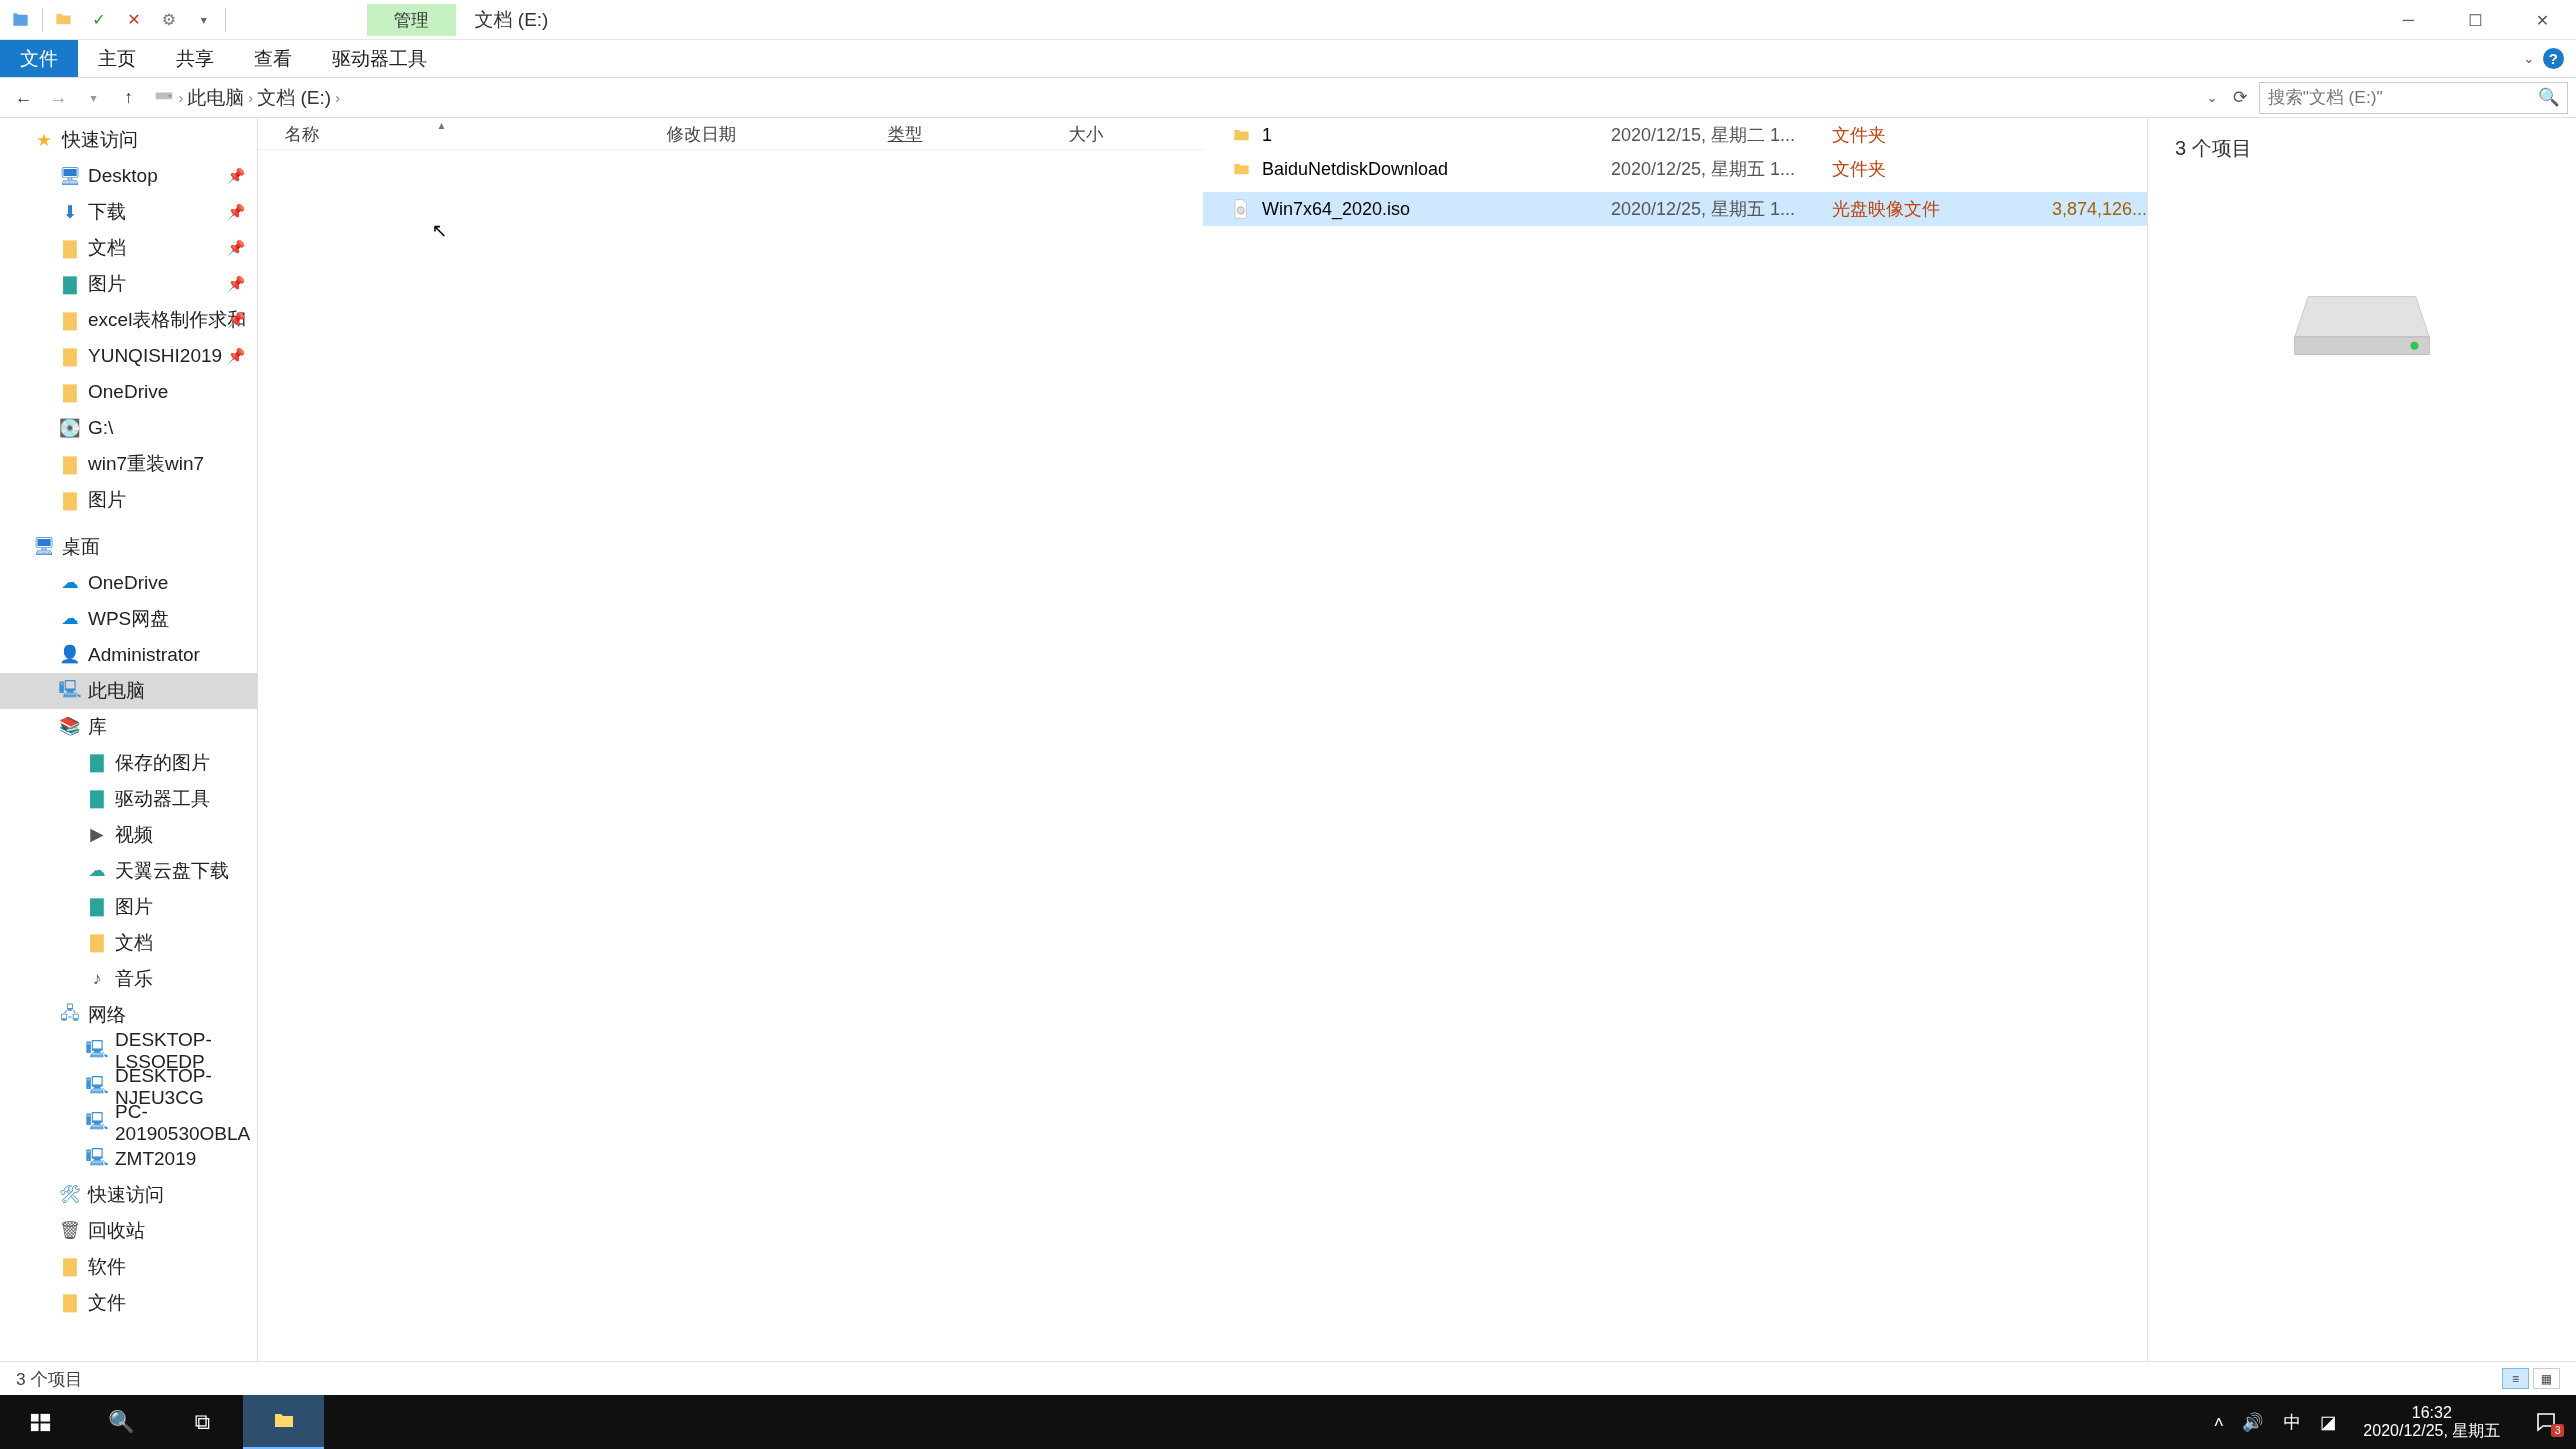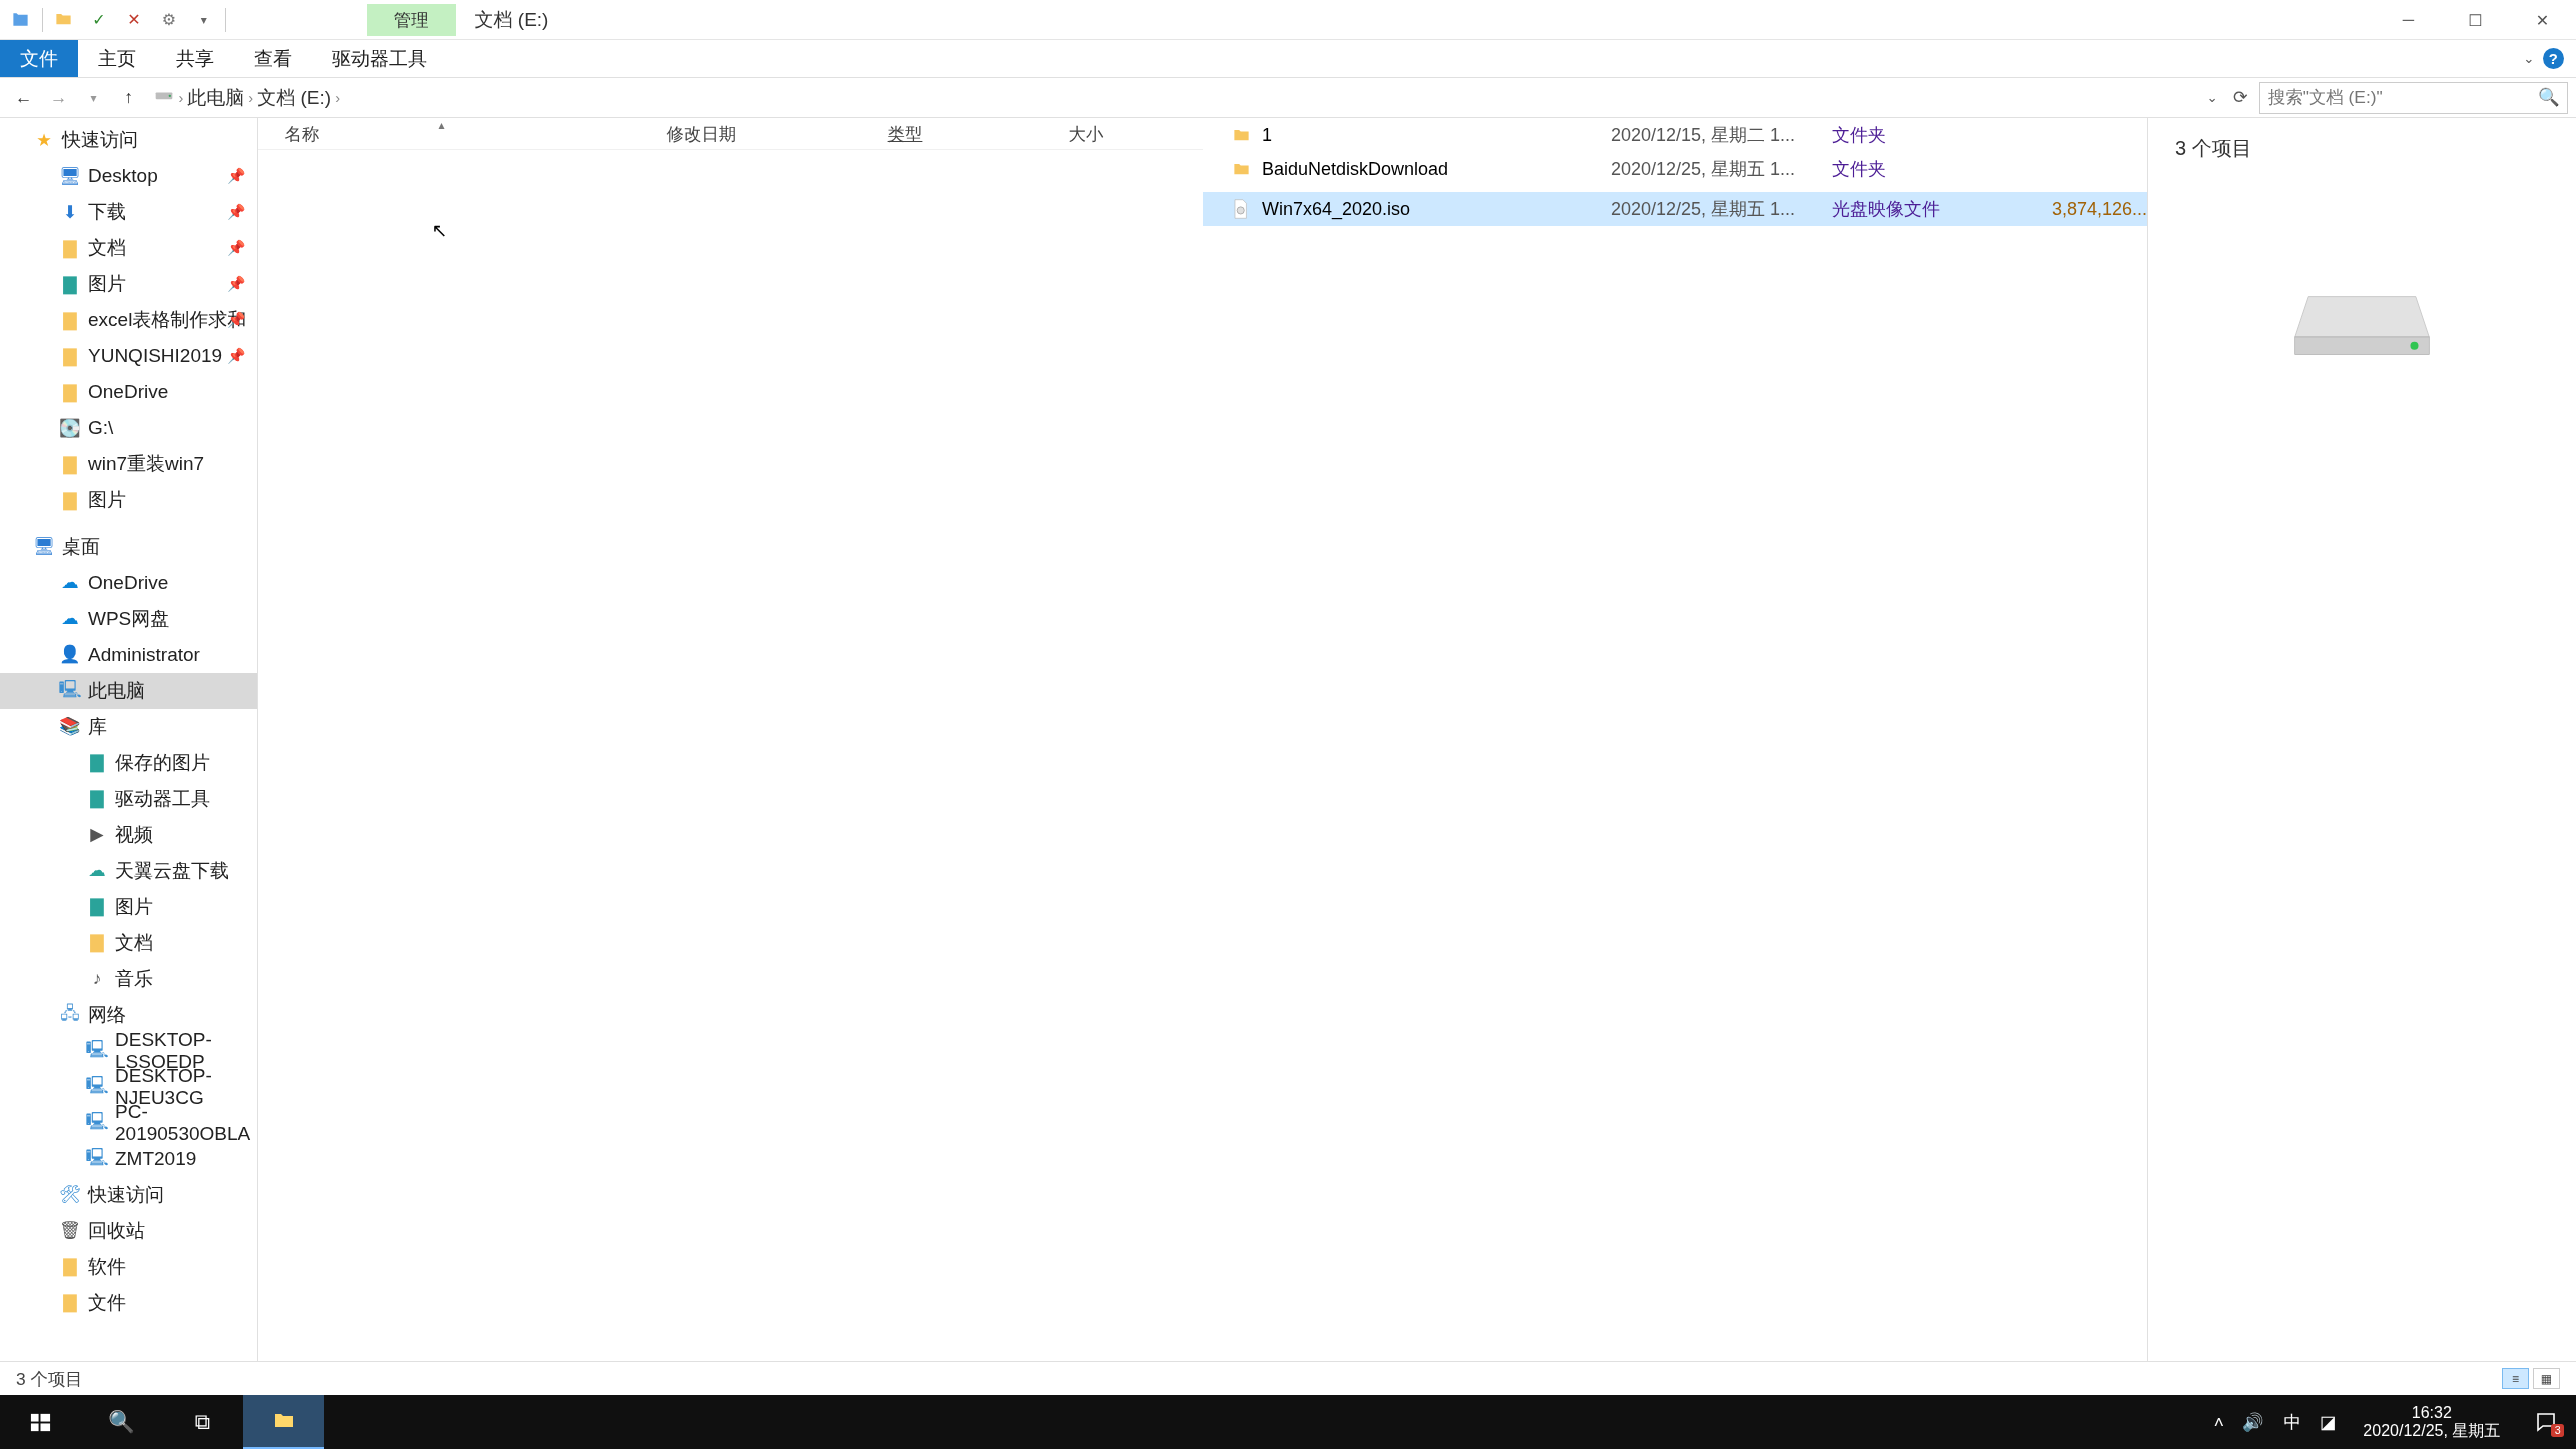--- a/index.html
+++ b/index.html
@@ -64,21 +64,21 @@
   .list-col{ flex:1; display:flex; }
   .col-headers{ display:flex; height:32px; align-items:center; border-bottom:0.7px solid #f0f0f0; font-size:17.4px; color:#444; padding-left:27px;}
   .ch{ position:relative;}
   .ch-name{ width:382px;} .ch-date{ width:221px;} .ch-type{ width:181px;text-decoration:underline;} .ch-size{ width:134px; text-align:left;}
   .ch .sort-arrow{ position:absolute; left:154px; top:-4px; font-size:12px; color:#777;}
   .file-rows{ flex:1;}
   .file-row{ display:flex; align-items:center; height:34px; padding-left:27px; font-size:18px;}
   .file-row.selected{ background:#cde8ff;margin-top:6px;}
   .file-row.selected .fc-name{ font-weight:400;}
   .fc-icon{ width:23px; height:23px; margin-right:9.4px; display:flex;align-items:center;justify-content:center;}
-  .fc-name{ width:349px;} .fc-date{ width:221px; color:#555;} .fc-type{ width:181px; color:#4c1d95;} .fc-size{ width:134px; color:#a16207; text-align:right;}
+  .fc-name{ width:349px;} .fc-date{ width:221px; color:#555;} .fc-type{ width:181px; color:#c2410c;} .fc-size{ width:134px; color:#a16207; text-align:right;}
 
   .preview-col{ width:429px; border-left:0.7px solid #e0e0e0; padding:17.4px 27px; font-size:20px; color:#333;}
   .drive-icon{ margin-top:121px; display:flex; justify-content:center;}
   .drive-svg{ width:148px;height:81px;}
 
   
   .status-bar{ height:34px; border-top:0.7px solid #e0e0e0; display:flex; align-items:center; padding:0 16px; font-size:17.4px; color:#444;}
   .status-spacer{flex:1;}
   .view-toggle{ display:flex; gap:4px;}
   .vt-btn{ width:27px;height:21.5px; border:0.7px solid #ccc; display:flex;align-items:center;justify-content:center; font-size:12px;}

